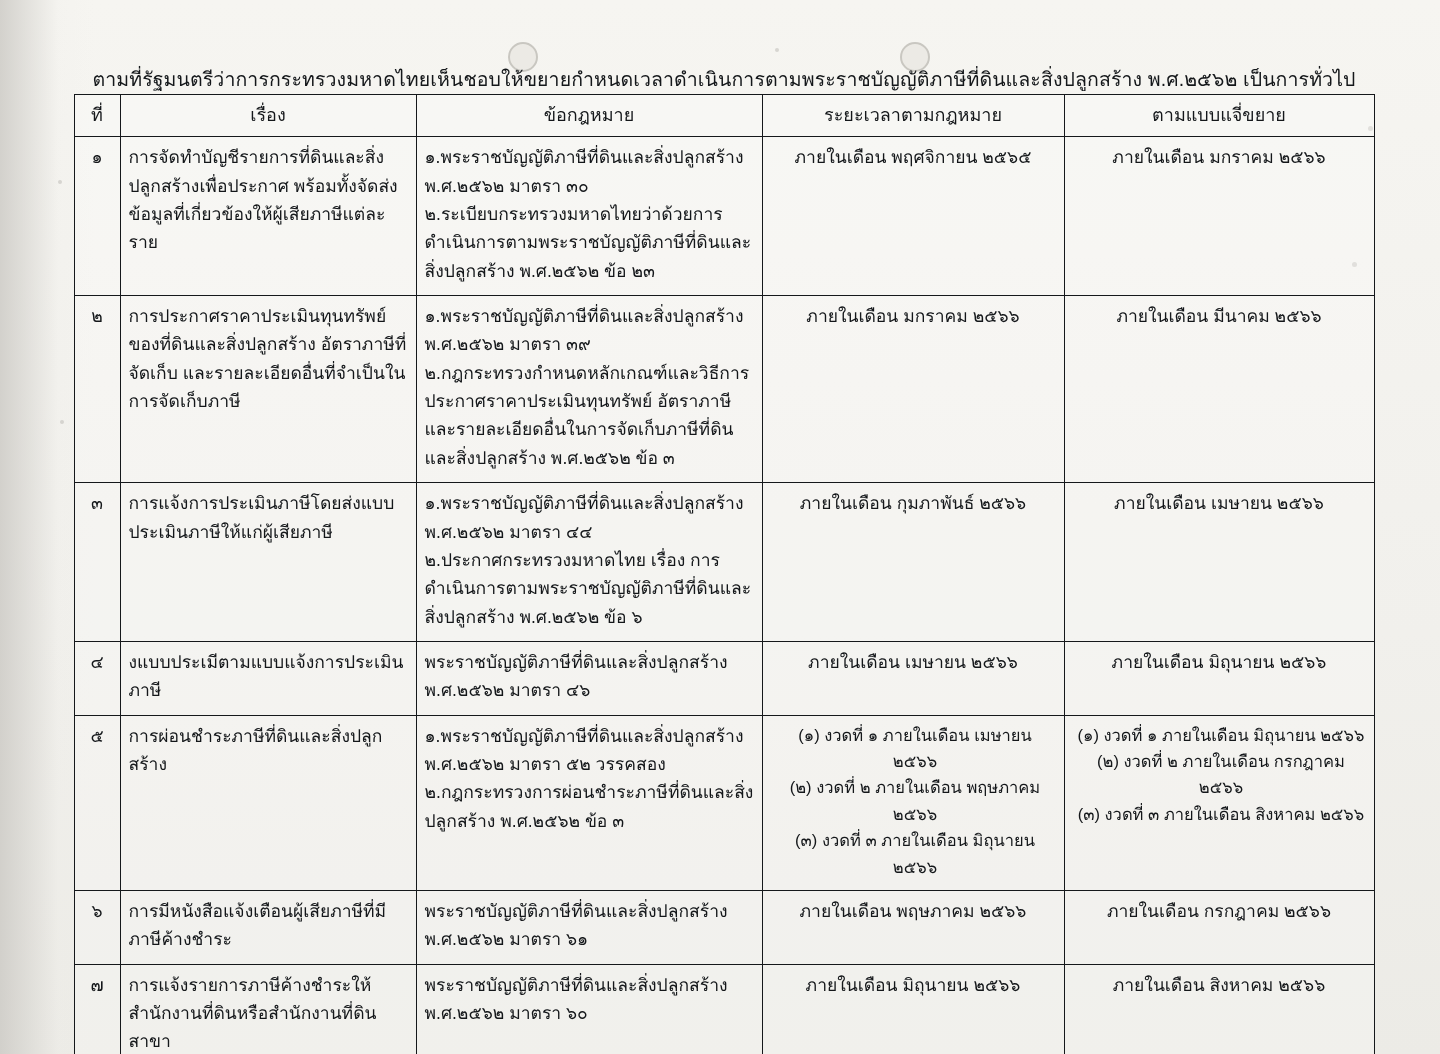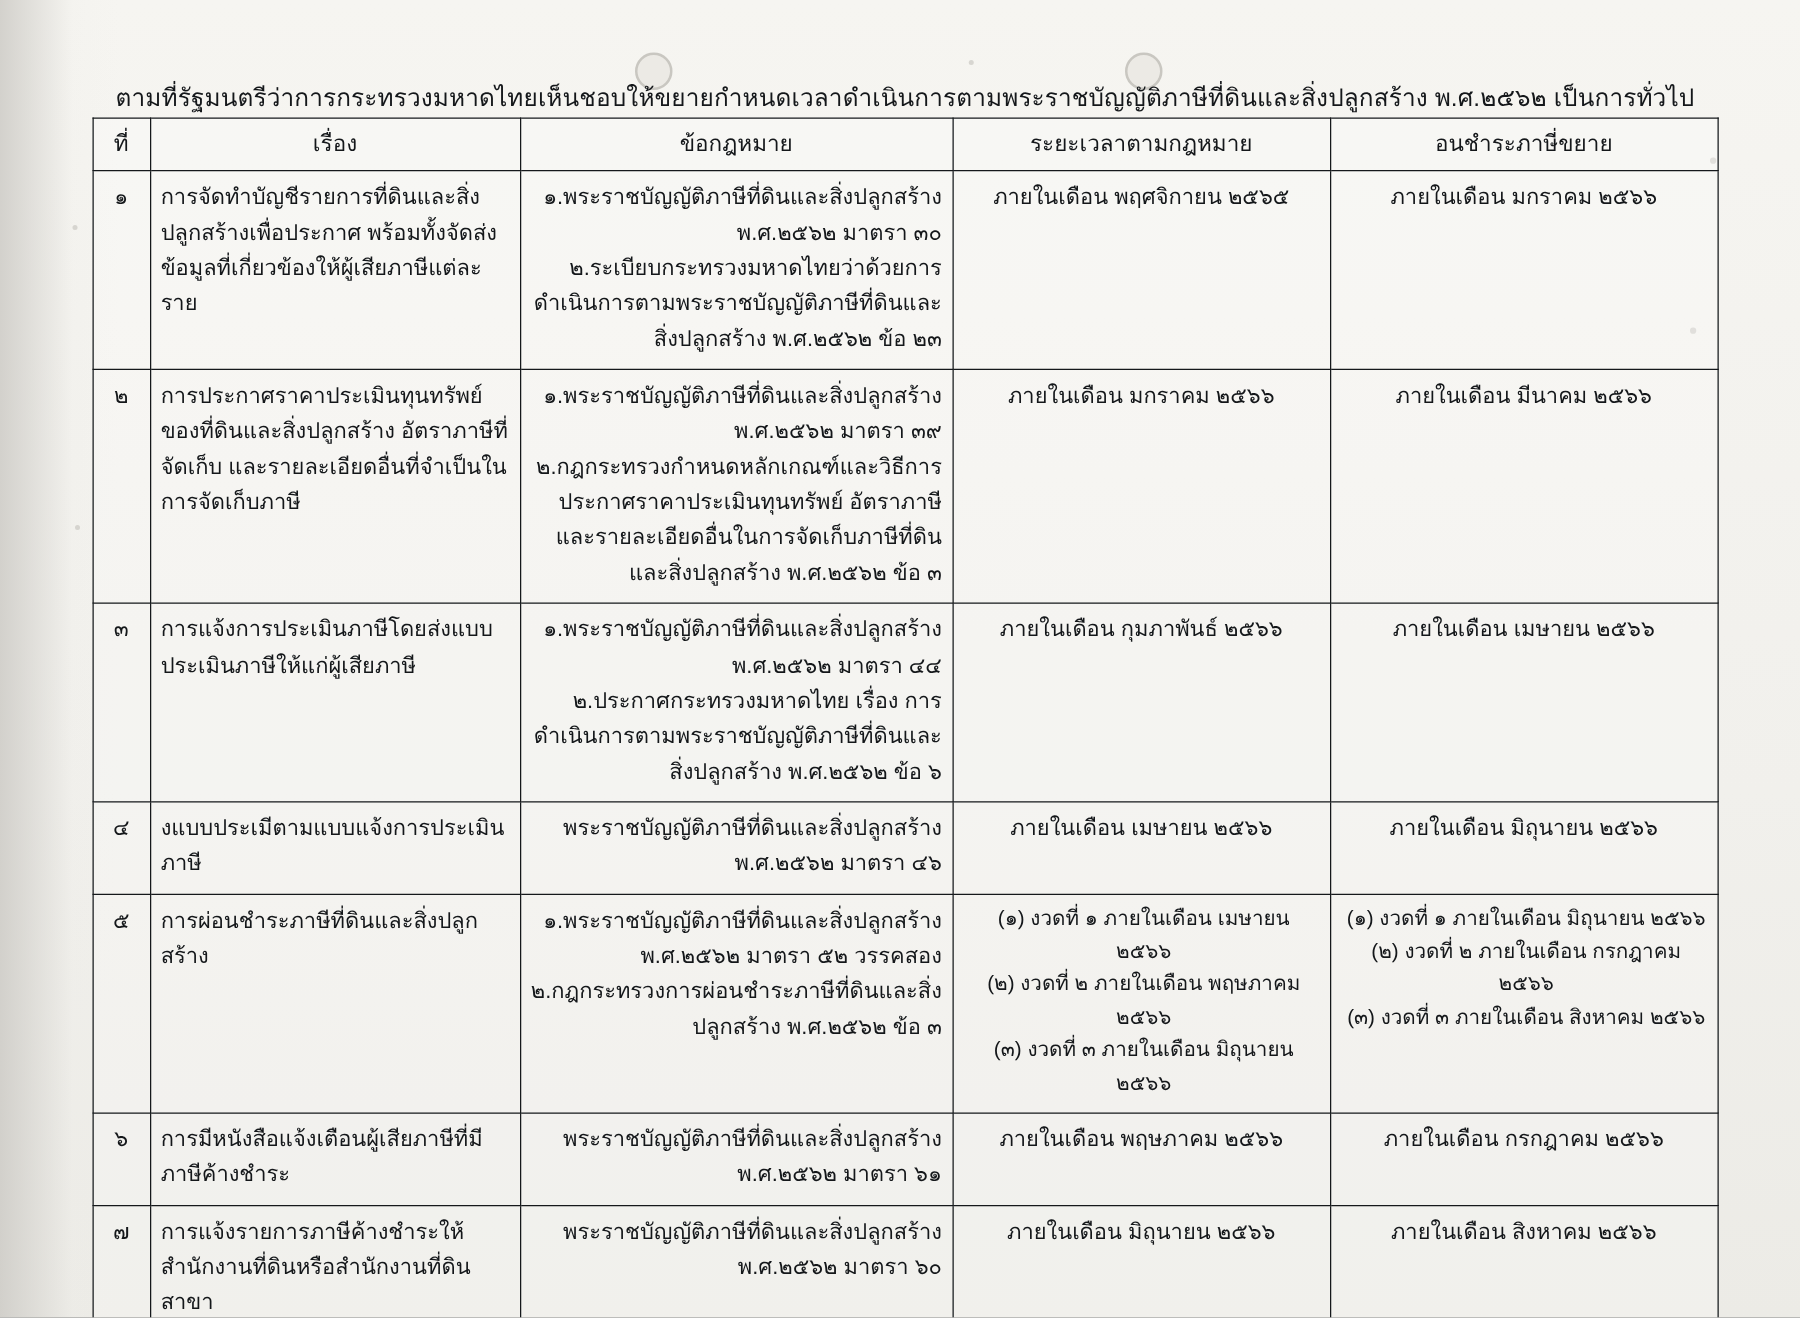--- a/index.html
+++ b/index.html
@@ -7,21 +7,21 @@
     padding: 0;
     background: #d8d8d4;
   }
   body {
     font-family: "Liberation Sans", sans-serif;
   }
   .page {
     position: relative;
     width: 1440px;
     height: 1054px;
-    background: #737373;
+    background: #f97316;
     overflow: hidden;
   }
   
   .page:before {
     content: "";
     position: absolute;
     top: 0; left: 0; right: 0; bottom: 0;
     background:
       linear-gradient(90deg, rgba(205,203,198,0.85) 0px, rgba(238,237,233,0.2) 58px, rgba(255,255,255,0) 95px),
       linear-gradient(180deg, rgba(246,245,241,1) 0%, rgba(241,240,236,1) 60%, rgba(236,235,230,1) 100%);
@@ -86,21 +86,21 @@
     text-align: center;
     vertical-align: top;
     padding-top: 8px;
   }
   td.center {
     text-align: center;
     vertical-align: top;
     padding-top: 10px;
   }
   td.topic { padding-left: 10px; }
-  td.law { padding-left: 8px; text-align: right; }
+  td.law { padding-left: 8px; }
   .sub {
     font-size: 16.5px;
     line-height: 1.6;
     text-align: center;
     padding-left: 4px;
   }
   .lines > div { white-space: normal; }
   
   .speck {
     position: absolute;
@@ -131,21 +131,21 @@
           <col class="c-law">
           <col class="c-legal">
           <col class="c-ext">
       </colgroup>
       <thead>
         <tr>
           <th>ที่</th>
           <th>เรื่อง</th>
           <th>ข้อกฎหมาย</th>
           <th>ระยะเวลาตามกฎหมาย</th>
-          <th>อนชำระภาษี่ขยาย</th>
+          <th>ตามแบบแจี่ขยาย</th>
         </tr>
       </thead>
       <tbody>
         <tr>
           <td class="no">๑</td>
           <td class="topic">การจัดทำบัญชีรายการที่ดินและสิ่งปลูกสร้างเพื่อประกาศ พร้อมทั้งจัดส่งข้อมูลที่เกี่ยวข้องให้ผู้เสียภาษีแต่ละราย</td>
           <td class="law" style="white-space:pre-line;">๑.พระราชบัญญัติภาษีที่ดินและสิ่งปลูกสร้าง พ.ศ.๒๕๖๒ มาตรา ๓๐
 ๒.ระเบียบกระทรวงมหาดไทยว่าด้วยการดำเนินการตามพระราชบัญญัติภาษีที่ดินและสิ่งปลูกสร้าง พ.ศ.๒๕๖๒ ข้อ ๒๓</td>
           <td class="center">ภายในเดือน พฤศจิกายน ๒๕๖๕</td>
           <td class="center">ภายในเดือน มกราคม ๒๕๖๖</td>

